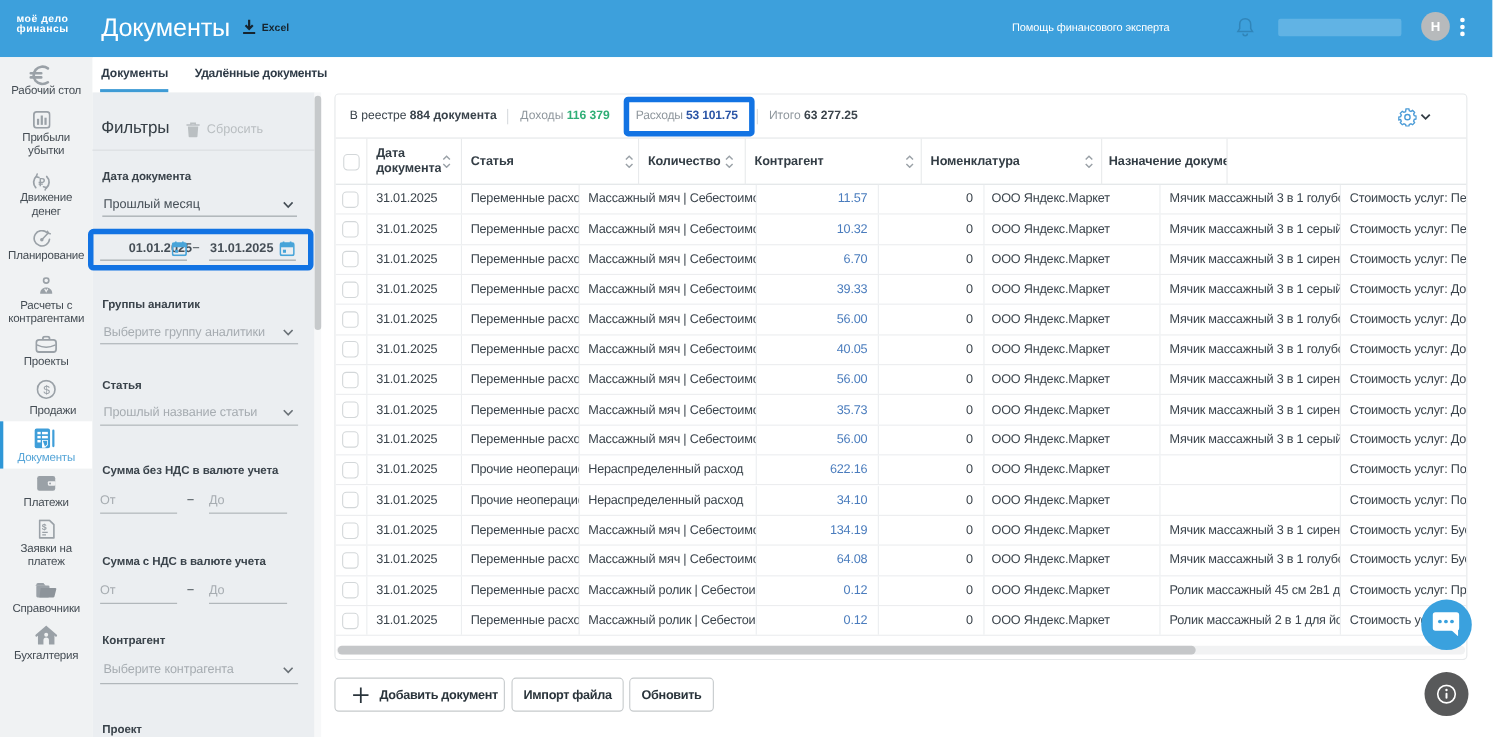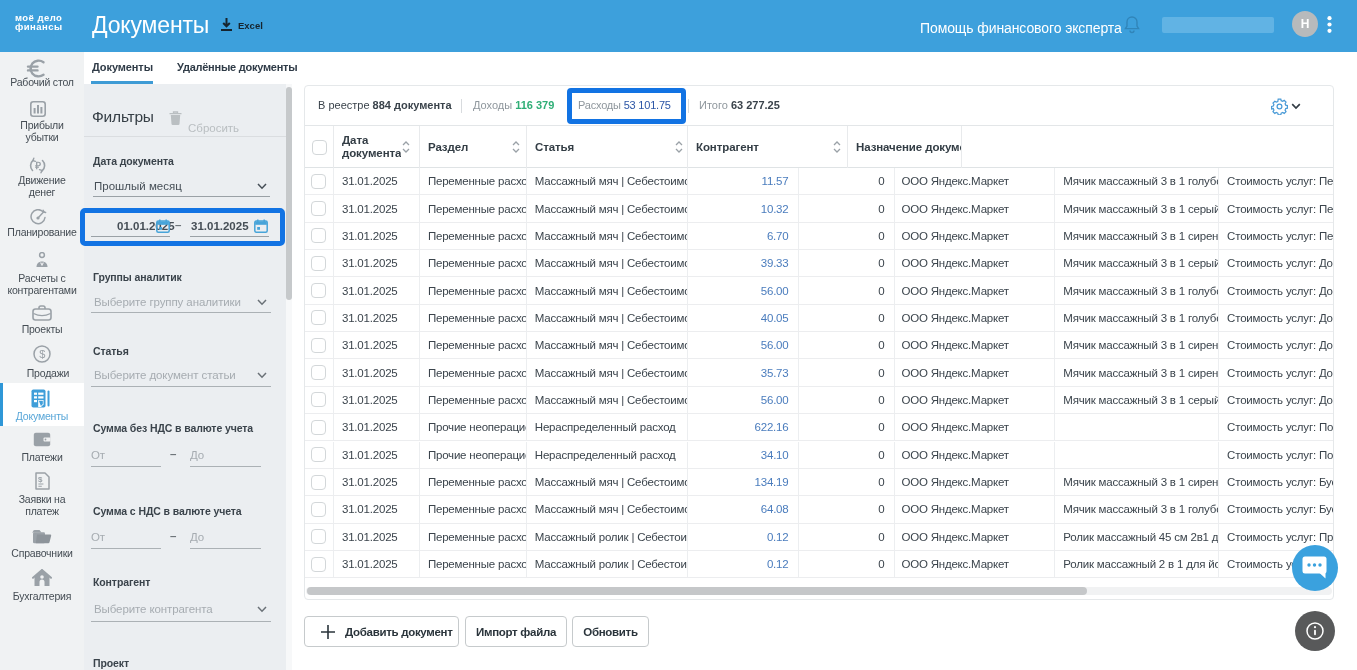--- a/index.html
+++ b/index.html
@@ -7,21 +7,21 @@
 html,body{width:1357px;height:670px;overflow:hidden;background:#fff;}
 body{font-family:"Liberation Sans",sans-serif;-webkit-font-smoothing:antialiased;}
 #app{position:relative;width:1357px;height:670px;overflow:hidden;background:#fff;}
 .abs{position:absolute;}
 
 #header{position:absolute;left:0;top:0;width:1357px;height:52px;background:#3da0dc;}
 #logo{position:absolute;left:15px;top:14px;color:#fff;font-size:9.5px;font-weight:bold;line-height:8.7px;letter-spacing:.45px;}
 #title{position:absolute;left:92px;top:12px;color:#fff;font-size:23px;font-weight:400;letter-spacing:-.15px;}
 #excel{position:absolute;left:219px;top:17px;}
 #exceltxt{position:absolute;left:238px;top:20px;color:#16242e;font-size:9.5px;font-weight:bold;}
-#help{position:absolute;left:920px;top:20px;color:#fff;font-size:14px;letter-spacing:-.1px;}
+#help{position:absolute;left:920px;top:20px;color:#fff;font-size:10px;letter-spacing:-.1px;}
 #blurname{position:absolute;left:1162px;top:17px;width:112px;height:16px;background:#61b3e4;border-radius:2px;}
 #avatar{position:absolute;left:1292px;top:11px;width:26px;height:26px;border-radius:50%;background:#b7babc;color:#fff;font-size:12px;font-weight:bold;text-align:center;line-height:26px;}
 
 #tabs{position:absolute;left:84px;top:52px;width:1273px;height:32px;background:#fff;}
 .tab{position:absolute;top:9px;font-size:11px;font-weight:bold;color:#2f3b47;letter-spacing:-.1px;}
 #tabline{position:absolute;left:7px;top:29px;width:62px;height:3px;background:#3e9bd5;}
 
 #nav{position:absolute;left:0;top:52px;width:84px;height:618px;background:#f0f2f3;}
 .navtxt{position:absolute;width:84px;text-align:center;font-size:10.5px;line-height:11.5px;color:#454d54;letter-spacing:-.2px;}
 #navactive{position:absolute;left:0;top:383px;width:84px;height:43px;background:#fff;}
@@ -31,34 +31,34 @@
 #filters{position:absolute;left:84px;top:84px;width:202px;height:586px;background:#ebeef1;}
 #fscroll{position:absolute;left:286px;top:84px;width:6px;height:586px;background:#f7f8f9;}
 #fthumb{position:absolute;left:286px;top:87px;width:6px;height:213px;background:#c6c9cb;border-radius:3px;}
 .flabel{position:absolute;font-size:10.5px;font-weight:bold;color:#3a434b;letter-spacing:-.1px;}
 .fvalue{position:absolute;font-size:11.5px;color:#454e56;}
 .fplace{position:absolute;font-size:11.5px;color:#a6acb1;letter-spacing:-.1px;}
 .fline{position:absolute;height:1px;background:#9aa1a6;}
 .fline2{position:absolute;height:1px;background:#abb1b5;}
 .chev{position:absolute;width:10px;height:7px;}
 #ftitle{position:absolute;left:92px;top:108px;font-size:15.5px;color:#353e45;letter-spacing:-.2px;}
-#freset{position:absolute;left:188px;top:112px;font-size:11.5px;color:#b9bec1;margin-top:10px;}
+#freset{position:absolute;left:188px;top:112px;font-size:11.5px;color:#b9bec1;}
 #fdivider{position:absolute;left:84px;top:136px;width:202px;height:1px;background:#dadde0;}
 .dash{position:absolute;font-size:11.5px;color:#6a7277;}
 
 #annot1{position:absolute;left:80px;top:208px;width:205px;height:38px;border:5px solid #1273e3;border-radius:5px;}
 #annot2{position:absolute;left:567px;top:88px;width:119px;height:36px;border:5px solid #1273e3;border-radius:4px;}
 
 #card{position:absolute;left:304px;top:85px;width:1030px;height:515px;background:#fff;border:1px solid #e5e8ea;border-radius:4px;overflow:hidden;}
 #stats{position:absolute;left:0;top:0;width:1028px;height:40px;border-bottom:1px solid #e3e6e8;font-size:11px;}
 #stats .st{position:absolute;top:13px;white-space:nowrap;}
 .sdark{color:#3a434b;}
 .sgray{color:#8f979d;}
 .sgreen{color:#2fae76;font-weight:bold;}
-.sblue{color:#2b55a6;font-weight:normal;text-align:center;}
+.sblue{color:#2b55a6;font-weight:bold;text-align:center;}
 .vdiv{position:absolute;top:13px;width:1px;height:14px;background:#d8dbde;}
 #thead{position:absolute;left:0;top:40px;width:1028px;height:42px;border-bottom:1px solid #dfe3e5;display:flex;}
 .th{position:relative;height:42px;border-right:1px solid #e8eaec;font-size:11.5px;font-weight:bold;color:#333d45;display:flex;align-items:center;letter-spacing:-.1px;}
 .th .tht{padding-left:8px;line-height:13px;white-space:nowrap;overflow:hidden;}
 .sort{position:absolute;top:15px;}
 .trow{position:absolute;left:0;width:1028px;height:27.35px;display:flex;border-bottom:1px solid #ecedef;font-size:11.5px;color:#3b444c;}
 .td{position:relative;height:26.35px;border-right:1px solid #eceef0;display:flex;align-items:center;white-space:nowrap;overflow:hidden;letter-spacing:-.2px;}
 .td.pl{padding-left:8px;}
 .amt{justify-content:flex-end;padding-right:9px;color:#4a7cbd;}
 .qty{justify-content:flex-end;padding-right:10px;}
@@ -217,21 +217,21 @@
 <div class="dash" style="left:175px;top:219px;font-weight:bold;">–</div>
 <div class="fline" style="left:91px;top:236px;width:79px;"></div>
 <div class="fline" style="left:190px;top:236px;width:79px;"></div>
 <div class="flabel" style="left:93px;top:271px;">Группы аналитик</div>
 <div class="fplace" style="left:94px;top:296px;">Выберите группу аналитики</div>
 <svg class="chev" style="left:257px;top:299px" viewBox="0 0 10 7">
       <path d="M1 1l4 4.2L9 1" fill="none" stroke="#6a7177" stroke-width="1.5"></path>
     </svg>
 <div class="fline2" style="left:91px;top:312px;width:180px;"></div>
 <div class="flabel" style="left:93px;top:345px;">Статья</div>
-<div class="fplace" style="left:94px;top:369px;">Выберите документ статьи</div>
+<div class="fplace" style="left:94px;top:369px;">Прошлый название статьи</div>
 <svg class="chev" style="left:257px;top:372px" viewBox="0 0 10 7">
       <path d="M1 1l4 4.2L9 1" fill="none" stroke="#6a7177" stroke-width="1.5"></path>
     </svg>
 <div class="fline2" style="left:91px;top:386px;width:180px;"></div>
 <div class="flabel" style="left:93px;top:422px;">Сумма без НДС в валюте учета</div>
 <div class="fplace" style="left:91px;top:449px;">От</div>
 <div class="dash" style="left:170px;top:448px;font-weight:bold;">–</div>
 <div class="fplace" style="left:190px;top:449px;">До</div>
 <div class="fline2" style="left:91px;top:466px;width:70px;"></div>
 <div class="fline2" style="left:190px;top:466px;width:71px;"></div>
@@ -270,37 +270,44 @@
 <div class="th cbc" style="width:29px;justify-content:center;">
           <div class="cb"></div>
         </div>
 <div class="th" style="width:86px;">
           <div class="tht">Дата<br>документа</div>
           <svg class="sort" width="8" height="12" viewBox="0 0 8 12" style="right:9px;">
             <path d="M1 4 4 1l3 3" fill="none" stroke="#9aa1a7" stroke-width="1.3"></path>
             <path d="M1 8l3 3 3-3" fill="none" stroke="#9aa1a7" stroke-width="1.3"></path>
           </svg>
         </div>
-<div class="th" style="width:107px;">
-          <div class="tht">Раздел</div>
-          <svg class="sort" width="8" height="12" viewBox="0 0 8 12" style="right:6px;">
-            <path d="M1 4 4 1l3 3" fill="none" stroke="#9aa1a7" stroke-width="1.3"></path>
-            <path d="M1 8l3 3 3-3" fill="none" stroke="#9aa1a7" stroke-width="1.3"></path>
-          </svg>
-        </div>
 <div class="th" style="width:161px;">
           <div class="tht">Статья</div>
           <svg class="sort" width="8" height="12" viewBox="0 0 8 12" style="right:4px;">
             <path d="M1 4 4 1l3 3" fill="none" stroke="#9aa1a7" stroke-width="1.3"></path>
             <path d="M1 8l3 3 3-3" fill="none" stroke="#9aa1a7" stroke-width="1.3"></path>
           </svg>
         </div>
+<div class="th" style="width:97px;">
+          <div class="tht">Количество</div>
+          <svg class="sort" width="8" height="12" viewBox="0 0 8 12" style="right:10px;">
+            <path d="M1 4 4 1l3 3" fill="none" stroke="#9aa1a7" stroke-width="1.3"></path>
+            <path d="M1 8l3 3 3-3" fill="none" stroke="#9aa1a7" stroke-width="1.3"></path>
+          </svg>
+        </div>
 <div class="th" style="width:160px;">
           <div class="tht">Контрагент</div>
           <svg class="sort" width="8" height="12" viewBox="0 0 8 12" style="right:6px;">
+            <path d="M1 4 4 1l3 3" fill="none" stroke="#9aa1a7" stroke-width="1.3"></path>
+            <path d="M1 8l3 3 3-3" fill="none" stroke="#9aa1a7" stroke-width="1.3"></path>
+          </svg>
+        </div>
+<div class="th" style="width:164px;">
+          <div class="tht">Номенклатура</div>
+          <svg class="sort" width="8" height="12" viewBox="0 0 8 12" style="right:7px;">
             <path d="M1 4 4 1l3 3" fill="none" stroke="#9aa1a7" stroke-width="1.3"></path>
             <path d="M1 8l3 3 3-3" fill="none" stroke="#9aa1a7" stroke-width="1.3"></path>
           </svg>
         </div>
 <div class="th" style="width:114px;">
           <div class="tht">Назначение докумен</div>
         </div>
 </div>
 <div class="trow" style="top:82.0px;">
 <div class="td cbc" style="width:29px;">

